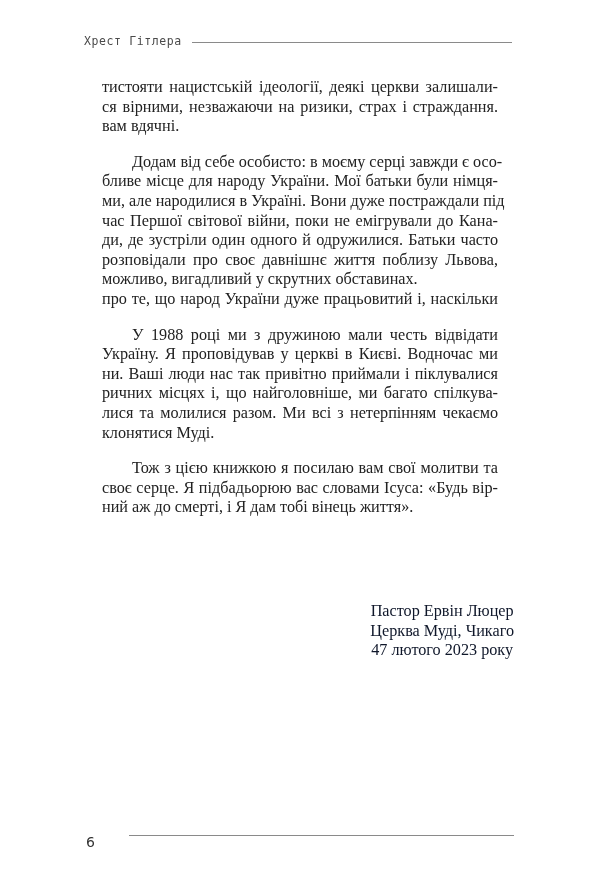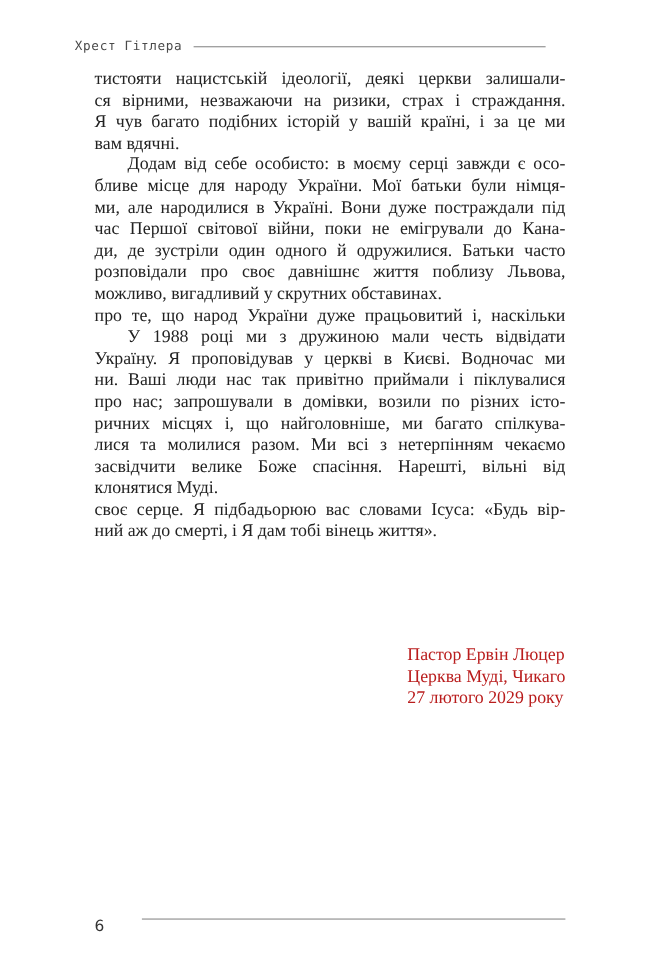--- a/index.html
+++ b/index.html
@@ -9,21 +9,21 @@
     }
     body {
       width: 600px;
       height: 879px;
       position: relative;
       overflow: hidden;
       color: #1e1e1e;
     }
     .running-head {
       position: absolute;
-      left: 68px;
+      left: 84px;
       top: 33px;
       width: 428px;
       height: 16px;
       display: flex;
       align-items: center;
     }
     .running-head-title {
       font-family: "DejaVu Sans Mono", "Liberation Mono", monospace;
       font-size: 11.5px;
       letter-spacing: 0.6px;
@@ -41,42 +41,42 @@
       position: absolute;
       left: 86px;
       top: 62px;
       width: 428px;
       font-family: "Liberation Serif", "DejaVu Serif", serif;
       font-size: 16.2px;
       line-height: 19.6px;
       color: #222222;
     }
     .para {
-      margin: 0;
+      margin: 16px;
       text-align: justify;
       text-align-last: left;
     }
     .line {
       display: block;
       text-align: justify;
       text-align-last: justify;
       white-space: nowrap;
     }
     .line.last {
       text-align-last: left;
     }
     .signature {
       position: absolute;
       right: 86px;
-      top: 586px;
+      top: 602px;
       font-family: "Liberation Serif", "DejaVu Serif", serif;
       font-size: 16.2px;
       line-height: 19.6px;
-      color: #b91c1c;
-      text-align: left;
+      color: #0f172a;
+      text-align: center;
     }
     .signature div {
       display: block;
     }
     .footer {
       position: absolute;
       left: 86px;
       top: 832px;
       width: 428px;
       height: 20px;
@@ -102,51 +102,49 @@
 
 <div class="running-head">
   <span class="running-head-title">Хрест Гітлера</span>
   <span class="running-head-rule"></span>
 </div>
 
 <div class="body-text">
   <p class="para">
     <span class="line">тистояти нацистській ідеології, деякі церкви залишали-</span>
     <span class="line">ся вірними, незважаючи на ризики, страх і страждання.</span>
-    <span class="line">Я чув багато подібних історій у вашій країні, і за це ми</span>
     <span class="line last">вам вдячні.</span>
   </p>
   <p class="para">
     <span class="line" style="padding-left:30px">Додам від себе особисто: в моєму серці завжди є осо-</span>
     <span class="line">бливе місце для народу України. Мої батьки були німця-</span>
     <span class="line">ми, але народилися в Україні. Вони дуже постраждали під</span>
     <span class="line">час Першої світової війни, поки не емігрували до Кана-</span>
     <span class="line">ди, де зустріли один одного й одружилися. Батьки часто</span>
     <span class="line">розповідали про своє давнішнє життя поблизу Львова,</span>
     <span class="line last">можливо, вигадливий у скрутних обставинах.</span>
     <span class="line">про те, що народ України дуже працьовитий і, наскільки</span>
   </p>
   <p class="para">
     <span class="line" style="padding-left:30px">У 1988 році ми з дружиною мали честь відвідати</span>
     <span class="line">Україну. Я проповідував у церкві в Києві. Водночас ми</span>
     <span class="line">ни. Ваші люди нас так привітно приймали і піклувалися</span>
-    <span class="line">про нас; запрошували в домівки, возили по різних істо-</span>
     <span class="line">ричних місцях і, що найголовніше, ми багато спілкува-</span>
     <span class="line">лися та молилися разом. Ми всі з нетерпінням чекаємо</span>
-    <span class="line">засвідчити велике Боже спасіння. Нарешті, вільні від</span>
     <span class="line last">клонятися Муді.</span>
   </p>
   <p class="para">
+    <span class="line" style="padding-left:30px">Тож з цією книжкою я посилаю вам свої молитви та</span>
     <span class="line">своє серце. Я підбадьорюю вас словами Ісуса: «Будь вір-</span>
     <span class="line last">ний аж до смерті, і Я дам тобі вінець життя».</span>
   </p>
 </div>
 
 <div class="signature">
   <div>Пастор Ервін Люцер</div>
   <div>Церква Муді, Чикаго</div>
-  <div>27 лютого 2029 року</div>
+  <div>47 лютого 2023 року</div>
 </div>
 
 <div class="footer">
   <span class="page-number">6</span>
   <span class="footer-rule"></span>
 </div>
 
 </body></html>

